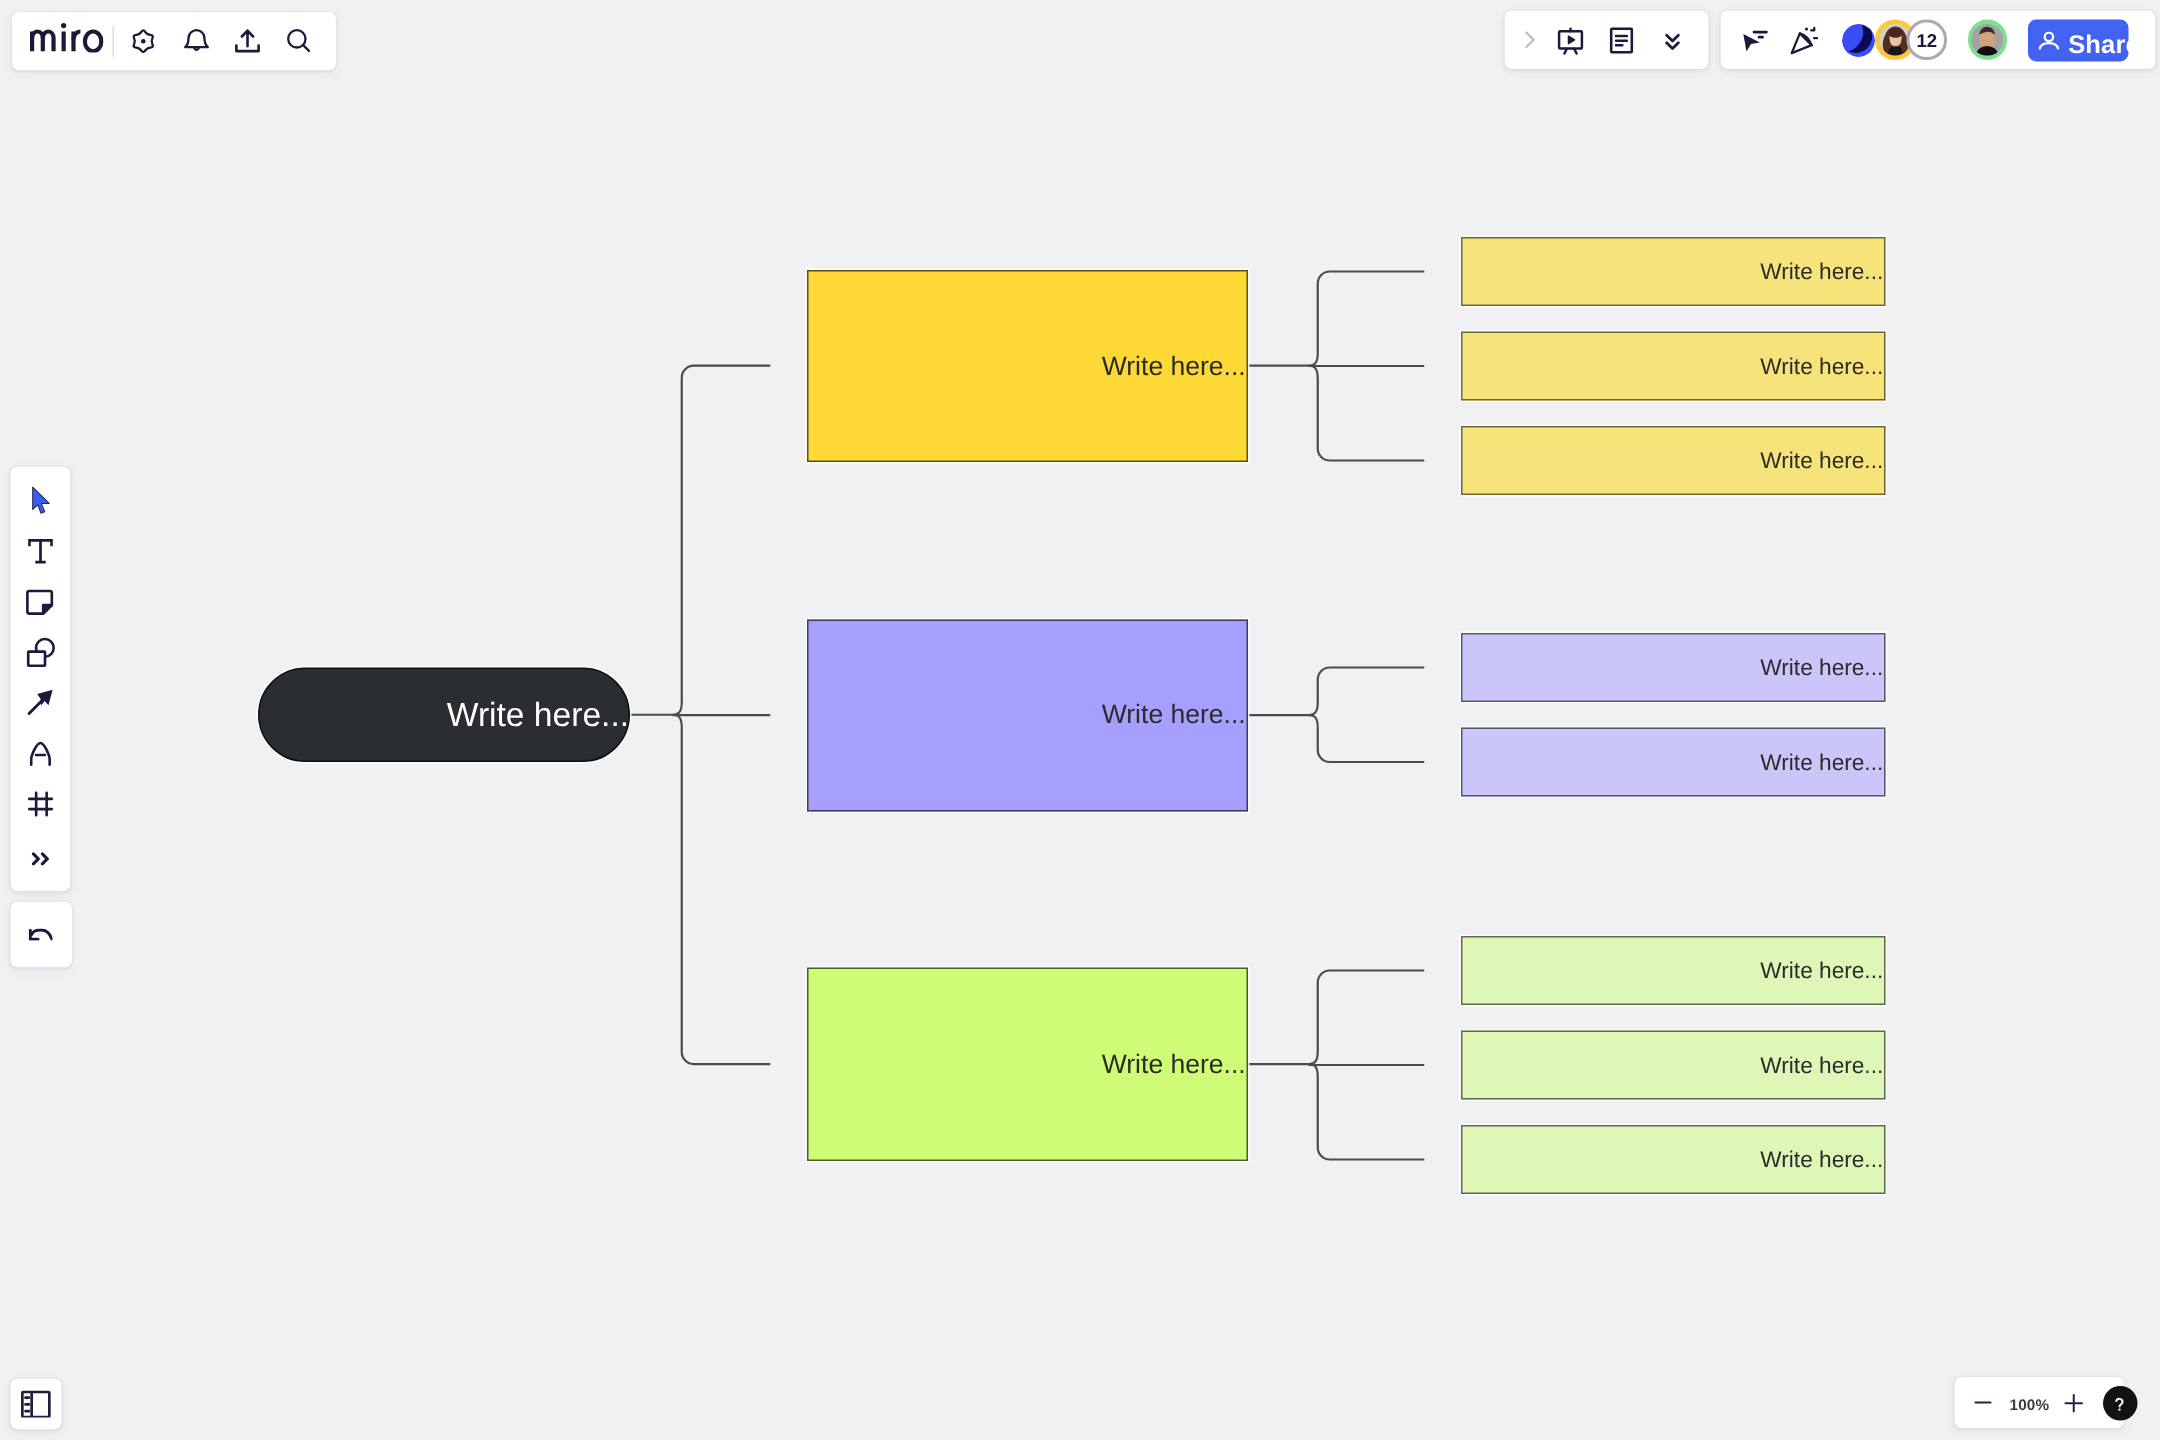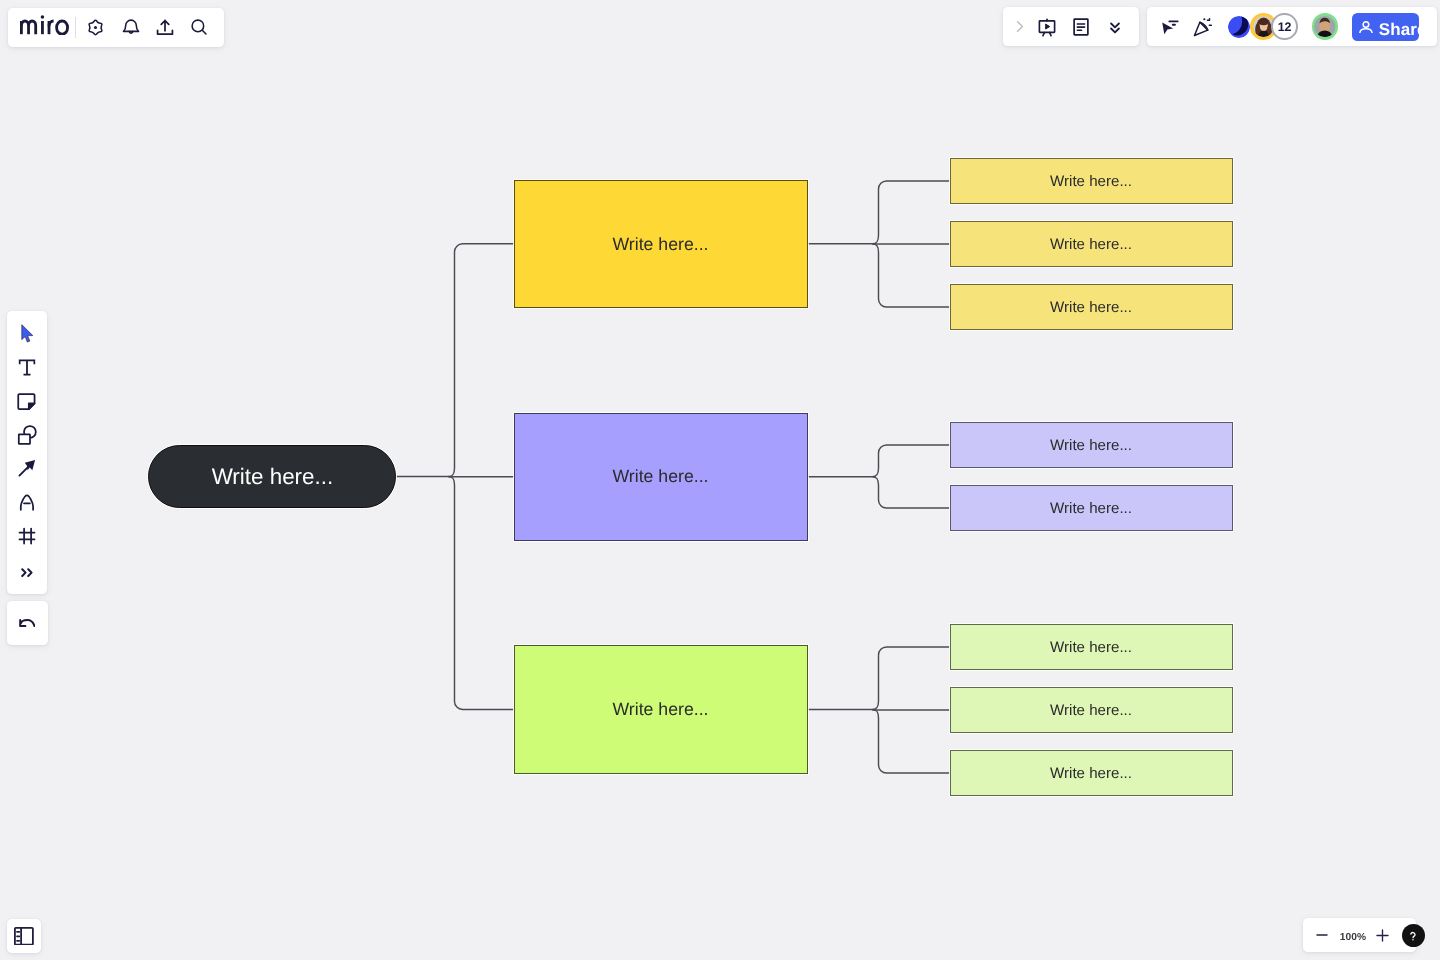--- a/index.html
+++ b/index.html
@@ -110,23 +110,24 @@
     position: absolute; left: 98.7px; top: 5.5px; width: 23.8px; height: 23.8px;
     border-radius: 50%; background: #121212; color: #fff;
     display: flex; align-items: center; justify-content: center;
     cursor: pointer;
   }
 
   
   #canvas { position: absolute; left:0; top:0; width: 1440px; height: 960px; }
   .node {
     position: absolute;
-    display: flex; align-items: center; justify-content: center;
+    display: flex; align-items: center; justify-content: flex-end;
     font-size: 17px;
     cursor: default;
+    margin-left: 24px;
   }
   #root-node {
     left: 148.4px; top: 445.2px; width: 248px; height: 63px;
     background: #2a2d31; color: #fff; border-radius: 32px; border: 1.35px solid #0d0e10; box-shadow: 0 0 0 1px rgba(255,255,255,0.85);
     font-size: 22.4px;
   }
   .l1 { width: 294px; height: 128.5px; font-size: 17.7px; }
   .node.l1, .node.l2 { box-shadow: 0 0 0 1px rgba(255,255,255,0.85); }
   .l2 { width: 283px; height: 46px; font-size: 15.1px; }
 </style>

